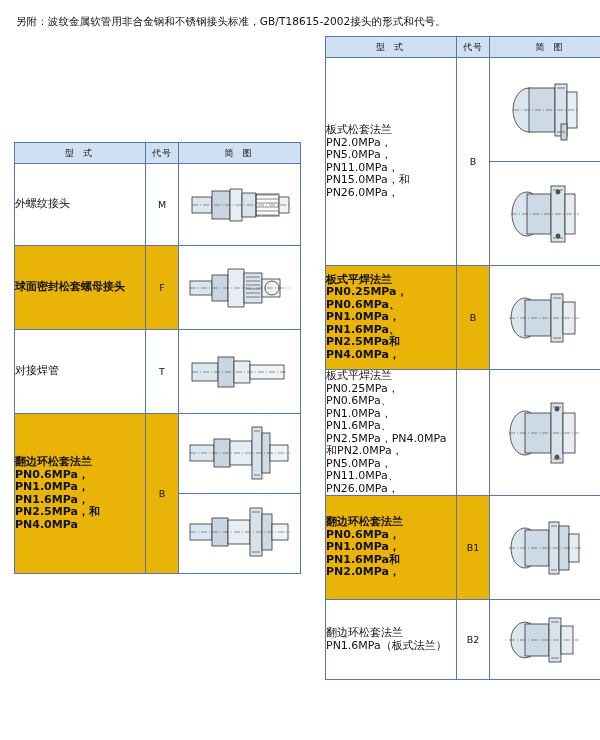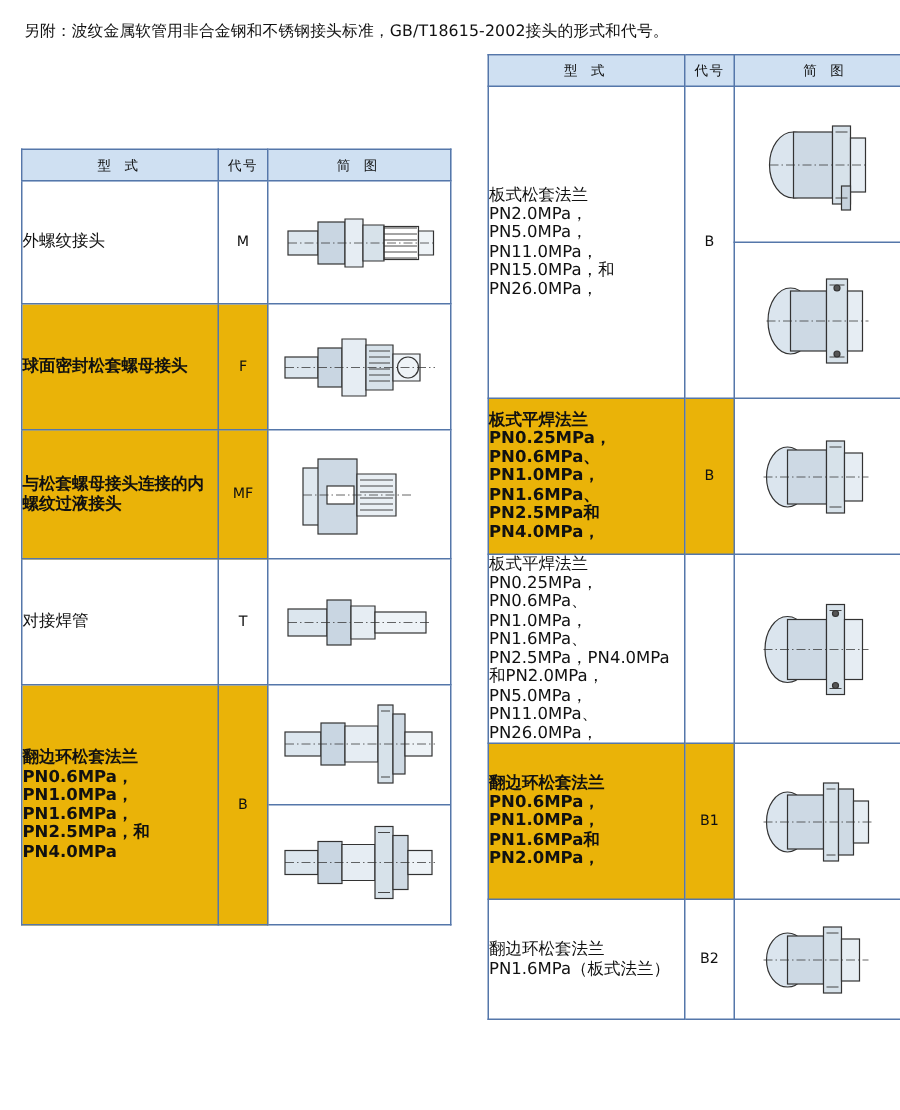--- a/index.html
+++ b/index.html
@@ -150,38 +150,20 @@
                   <path d="M62 20 h14 M62 24 h14 M62 28 h14 M62 32 h14 M62 36 h14 M62 40 h14"></path>
                 </g>
                 <circle cx="88" cy="31" r="7" fill="none"></circle>
                 <path d="M6 31 h100" stroke-dasharray="6 2 1 2" stroke-width="0.5"></path>
               </g>
             </svg>
           </td>
         </tr>
 
 
-        <tr style="height:86px">
-          <td class="txtcell hl bold">与松套螺母接头连接的内螺纹过液接头</td>
-          <td class="code hl">MF</td>
-          <td class="fig">
-            <svg width="112" height="64" viewBox="0 0 112 64">
-              <g fill="none" stroke="#333" stroke-width="0.8">
-                <rect x="18" y="14" width="34" height="38" fill="#dfe8ef"></rect>
-                <rect x="28" y="8" width="26" height="50" fill="#cdd9e4"></rect>
-                <path d="M54 18 h26 v28 h-26 z" fill="#e9eff4"></path>
-                <g stroke-width="0.6">
-                  <path d="M56 22 h22 M56 26 h22 M56 30 h22 M56 34 h22 M56 38 h22 M56 42 h22"></path>
-                </g>
-                <rect x="34" y="26" width="18" height="12" fill="#ffffff"></rect>
-                <path d="M18 32 h74" stroke-dasharray="6 2 1 2" stroke-width="0.5"></path>
-              </g>
-            </svg>
-          </td>
-        </tr>
 
         <tr style="height:84px">
           <td class="txtcell">对接焊管</td>
           <td class="code">T</td>
           <td class="fig">
             <svg width="112" height="58" viewBox="0 0 112 58">
               <g fill="none" stroke="#333" stroke-width="0.8">
                 <rect x="8" y="20" width="26" height="18" fill="#dce6ee"></rect>
                 <rect x="34" y="14" width="16" height="30" fill="#c9d6e2"></rect>
                 <path d="M50 18 h16 v22 h-16 z" fill="#e6edf3"></path>

